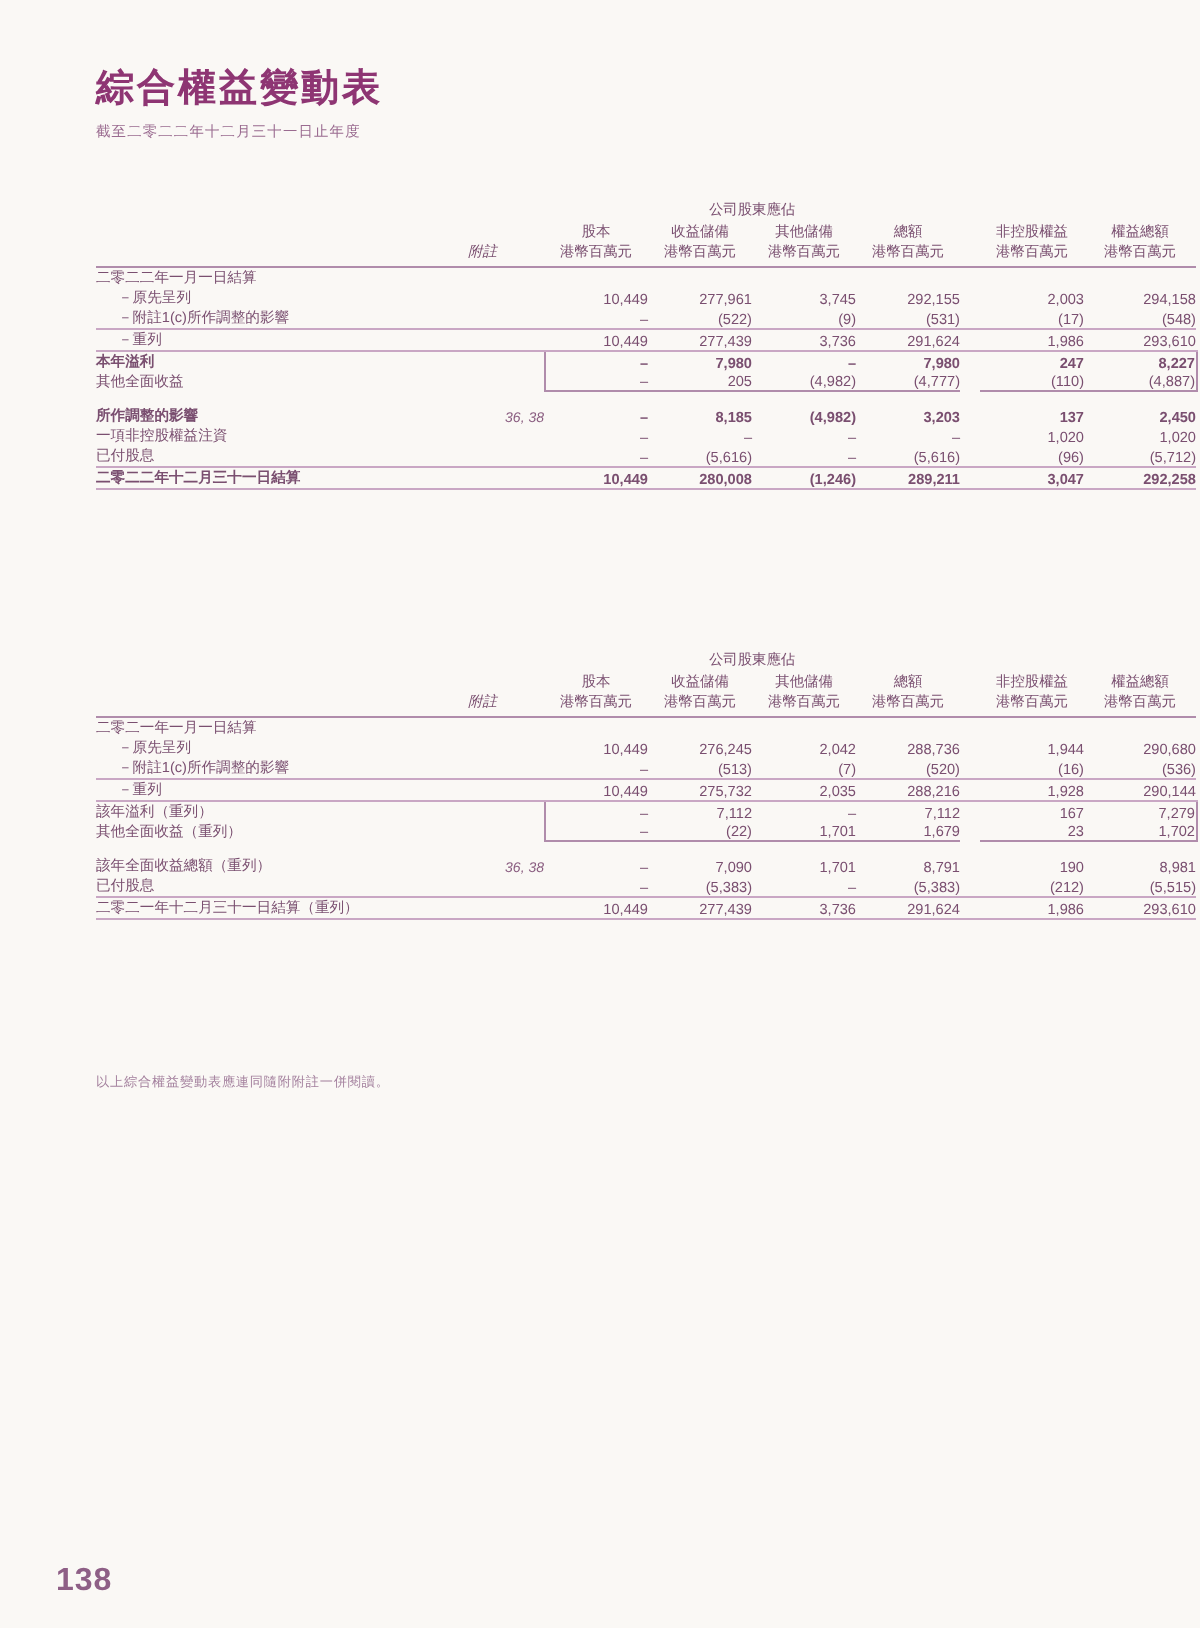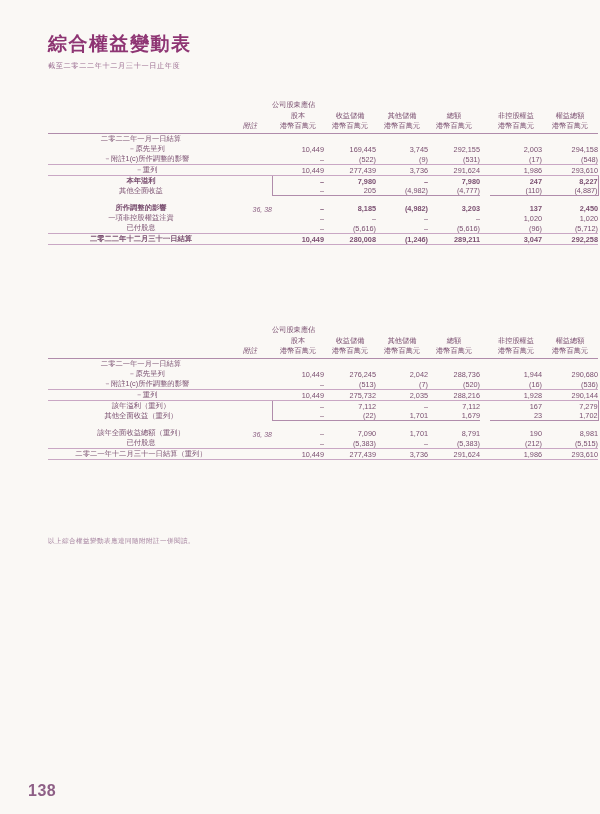--- a/index.html
+++ b/index.html
@@ -55,21 +55,21 @@
     vertical-align: bottom;
     font-weight: normal;
   }
   col.c-label { width: 186px; }
   col.c-note  { width: 38px; }
   col.c-num   { width: 52px; }
   col.c-num-w { width: 56px; }
   col.c-gap   { width: 10px; }
 
   .lbl {
-    text-align: center;
+    text-align: left;
     padding: 2.6px 0 2.6px 0;
     white-space: nowrap;
   }
   .lbl.ind { padding-left: 11px; }
   .num {
     text-align: right;
     padding: 2.6px 3px 2.6px 0;
     white-space: nowrap;
     font-variant-numeric: tabular-nums;
   }
@@ -78,40 +78,40 @@
     padding: 2.6px 6px 2.6px 0;
     font-style: italic;
     font-size: 7px;
     color: #8a5d80;
     white-space: nowrap;
   }
   .bold .lbl, .bold .num { font-weight: bold; }
 
   
   .grp-head {
-    text-align: left;
+    text-align: center;
     font-size: 7.2px;
     padding-bottom: 2px;
     color: #7a4f70;
     white-space: nowrap;
   }
   .grp-rule {
     height: 1px;
     padding: 0;
   }
   .colhead {
     text-align: center;
     font-size: 7.2px;
     line-height: 1.45;
     padding: 3px 3px 4px 0;
     white-space: nowrap;
     color: #7a4f70;
   }
   .colhead.note-h {
-    text-align: center;
+    text-align: left;
     font-style: italic;
     padding-right: 6px;
   }
   tr.rule-bot td { border-bottom: 1px solid #c9a7c4; }
   tr.rule-head-bot td { border-bottom: 1px solid #b08cab; }
   .spacer td { height: 7px; }
 
   
   .boxed-first .num { border-top: 1px solid #b08cab; }
   .boxed-last .num { border-bottom: 1px solid #b08cab; }
@@ -216,21 +216,21 @@
           <td class="num"></td>
           <td class="num"></td>
           <td></td>
           <td class="num"></td>
           <td class="num bx-r"></td>
         </tr>
         <tr>
           <td class="lbl ind">－原先呈列</td>
           <td class="note"></td>
           <td class="num bx-l">10,449</td>
-          <td class="num">169,445</td>
+          <td class="num">277,961</td>
           <td class="num">3,745</td>
           <td class="num">292,155</td>
           <td></td>
           <td class="num">2,003</td>
           <td class="num bx-r">294,158</td>
         </tr>
         <tr class="rule-bot">
           <td class="lbl ind">－附註1(c)所作調整的影響</td>
           <td class="note"></td>
           <td class="num bx-l">–</td>

